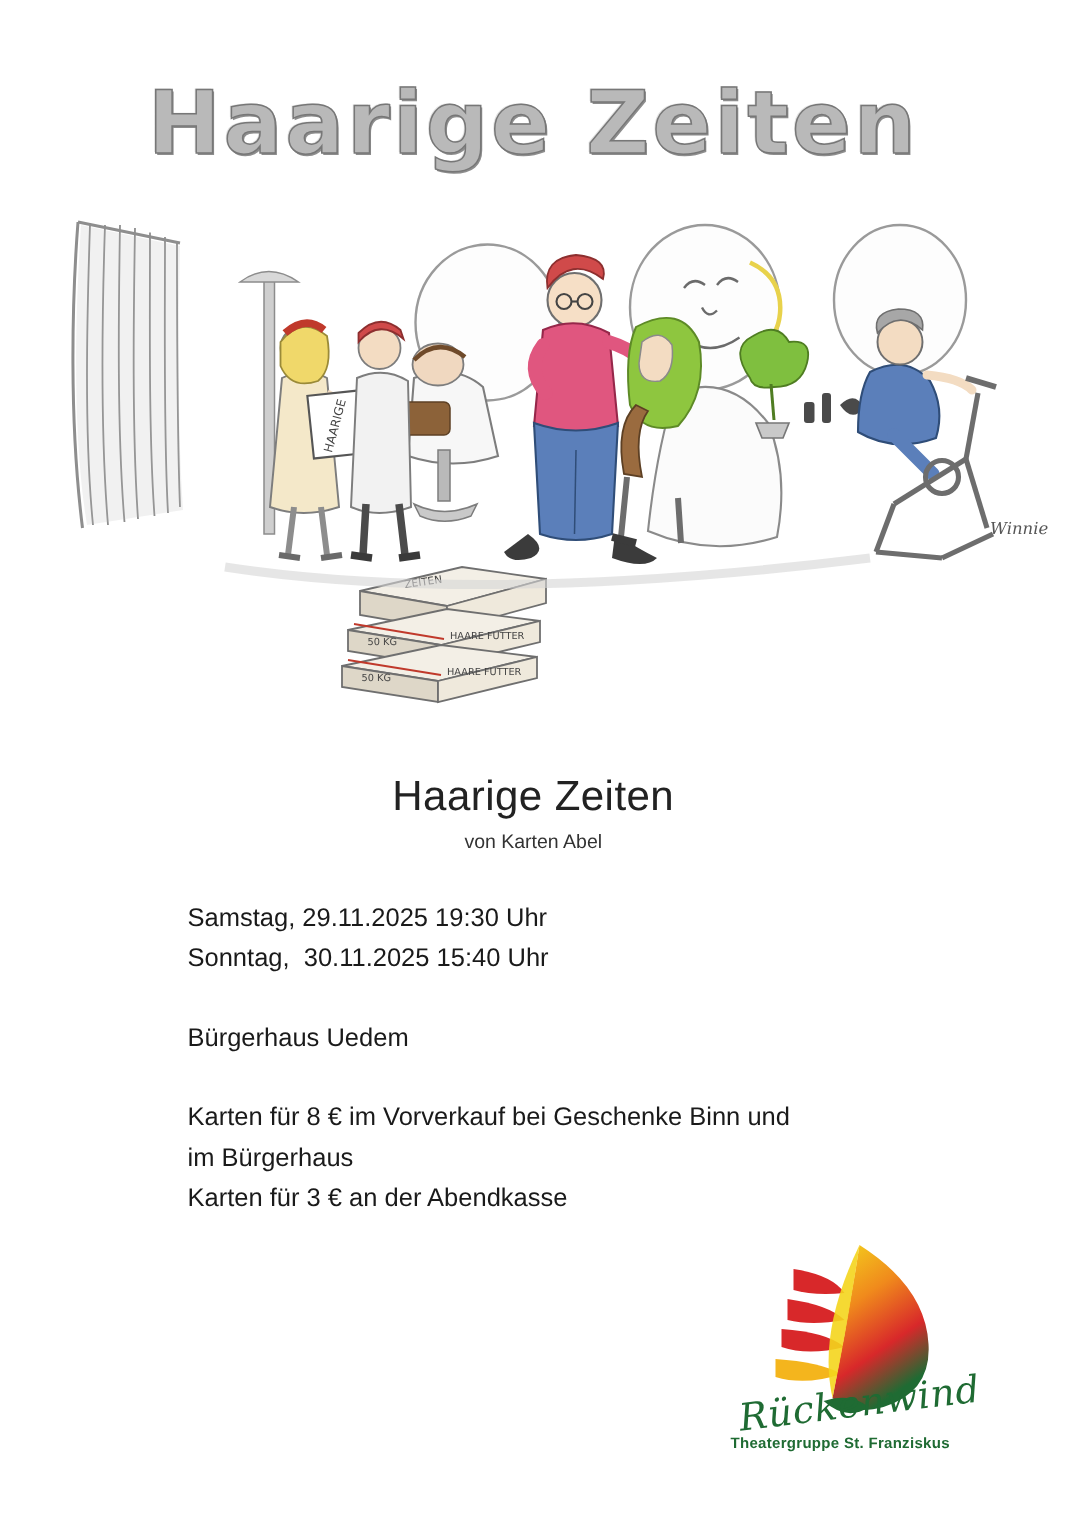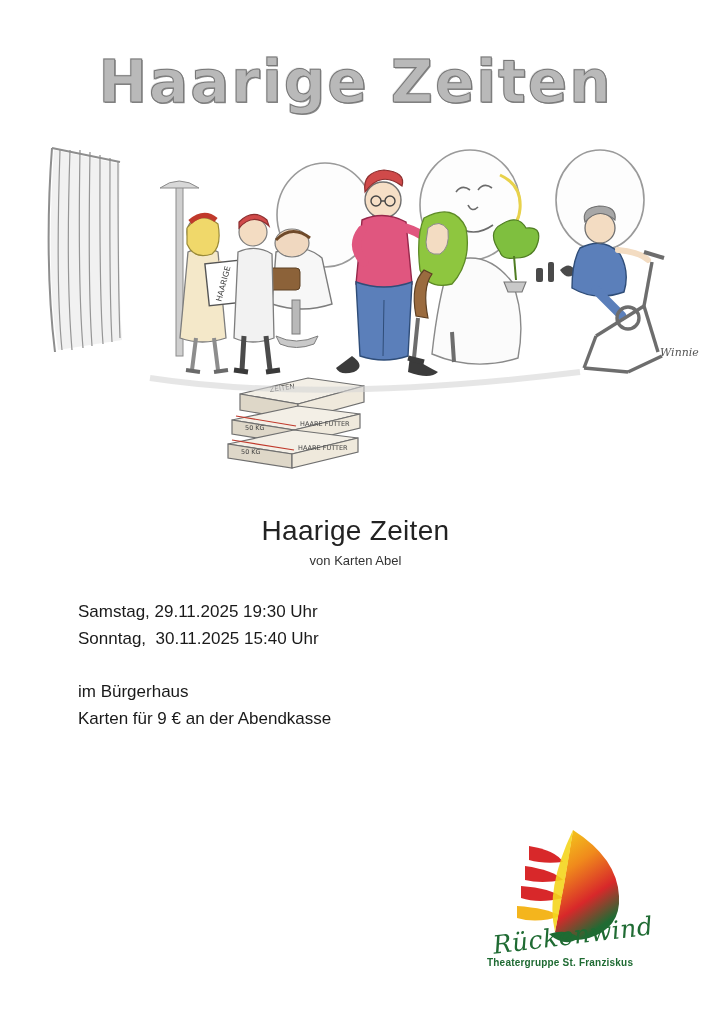--- a/index.html
+++ b/index.html
@@ -70,20 +70,21 @@
     margin: 6px 0 0 0;
   }
   .details {
     margin: 30px 0 0 78px;
     font-size: 17px;
     line-height: 27px;
     color: #1a1a1a;
   }
   .details .group {
     margin-bottom: 26px;
+    margin-left: 47px;
   }
   .details .group:last-child { margin-bottom: 0; }
   .details .line { white-space: pre; }
 
   
   .logo {
     position: absolute;
     right: 52px;
     bottom: 52px;
     width: 172px;
@@ -304,22 +305,26 @@
 <div class="info-block">
   <h1 class="play-title">Haarige Zeiten</h1>
   <div class="play-author">von Karten Abel</div>
 
   <div class="details">
     <div class="group">
       <div class="line">Samstag, 29.11.2025 19:30 Uhr</div>
       <div class="line">Sonntag,  30.11.2025 15:40 Uhr</div>
     </div>
     <div class="group">
+      <div class="line">Bürgerhaus Uedem</div>
+    </div>
+    <div class="group">
+      <div class="line">Karten für 8 € im Vorverkauf bei Geschenke Binn und</div>
       <div class="line">im Bürgerhaus</div>
-      <div class="line">Karten für 9 € an der Abendkasse</div>
+      <div class="line">Karten für 3 € an der Abendkasse</div>
     </div>
   </div>
 </div>
 
 <div class="logo">
   <svg viewBox="0 0 172 150" width="172" height="150">
 
     <path d="M42 24 q26 4 34 16 q-20 2 -34 -2 z" fill="#d8282a"></path>
     <path d="M38 44 q28 4 38 14 q-22 4 -38 0 z" fill="#d8282a"></path>
     <path d="M34 64 q30 2 42 12 q-24 6 -42 0 z" fill="#d8282a"></path>

